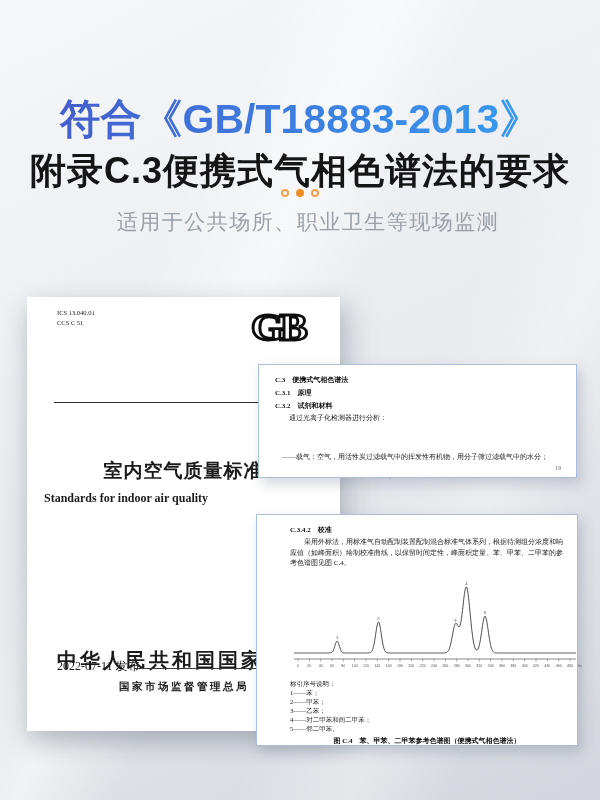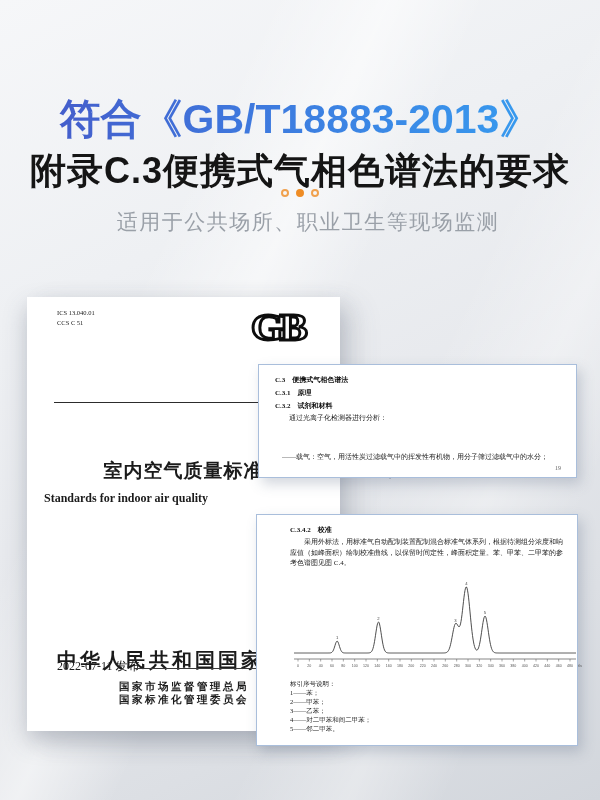--- a/index.html
+++ b/index.html
@@ -79,21 +79,20 @@
     </div>
     <div class="gb-logo" data-name="gb-logo">GB</div>
     <div class="nation" data-name="nation-standard-title">中华人民共和国国家标准</div>
     <div class="rule-top" data-name="cover-divider"></div>
     <div class="doc-title" data-name="standard-title">室内空气质量标准</div>
     <div class="doc-title-en" data-name="standard-title-en">Standards for indoor air quality</div>
     <div class="issue-date" data-name="issue-date">2022-07-11 发布</div>
     <div class="rule-bottom" data-name="cover-bottom-rule"></div>
     <div class="issuer" data-name="issuing-authorities">
       <div data-name="issuer-line1">国家市场监督管理总局</div>
-      <div data-name="issuer-line2">国家标准化管理委员会</div>
     </div>
     <div class="issue-label" data-name="issue-label">发 布</div>
   </div>
 
   <div class="connector" data-name="page-fold-line"></div>
 
   <div class="panel panel-1 doc" data-name="excerpt-page-method">
     <div class="h" data-name="section-heading">C.3　便携式气相色谱法</div>
     <div class="h" data-name="subsection-heading">C.3.1　原理</div>
     <div class="h" data-name="subsection-heading">C.3.2　试剂和材料</div>
@@ -168,15 +167,16 @@
     <div class="legend" data-name="figure-legend">
       <div data-name="legend-title">标引序号说明：</div>
       <div data-name="legend-list">
           <div data-name="legend-item">1——苯；</div>
           <div data-name="legend-item">2——甲苯；</div>
           <div data-name="legend-item">3——乙苯；</div>
           <div data-name="legend-item">4——对二甲苯和间二甲苯；</div>
           <div data-name="legend-item">5——邻二甲苯。</div>
         </div>
     </div>
+    <div class="fig-caption" data-name="figure-caption">图 C.4　苯、甲苯、二甲苯参考色谱图（便携式气相色谱法）</div>
   </div>
 
 </div>
 
 </body></html>

